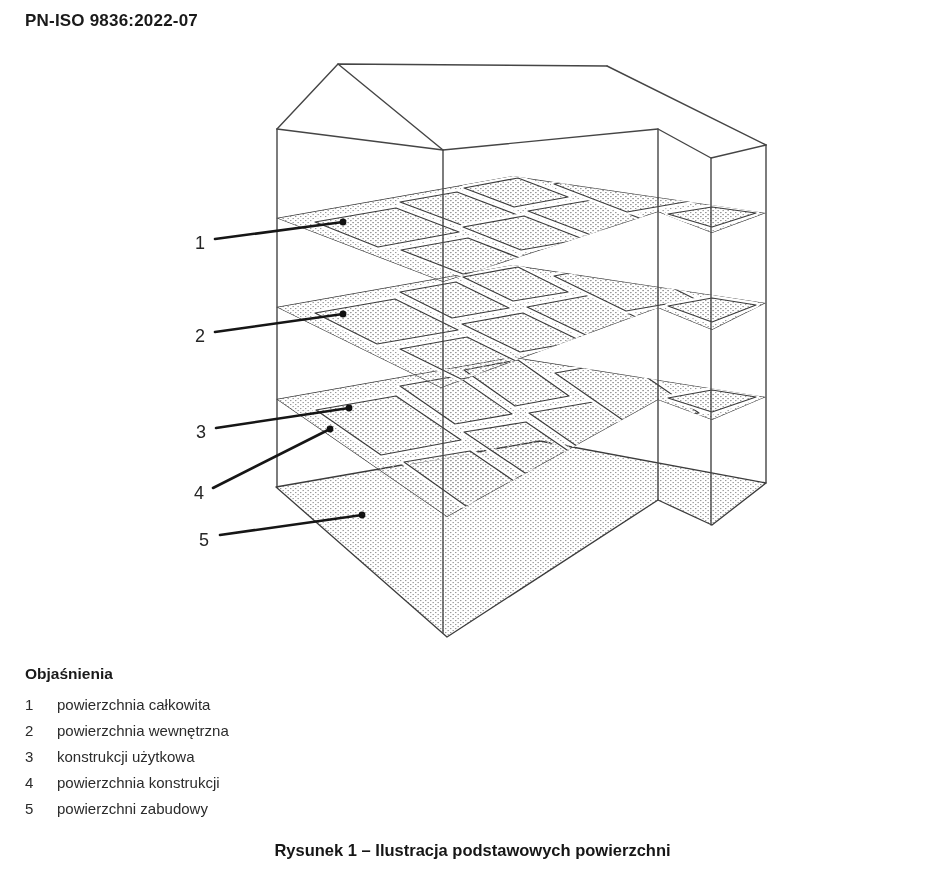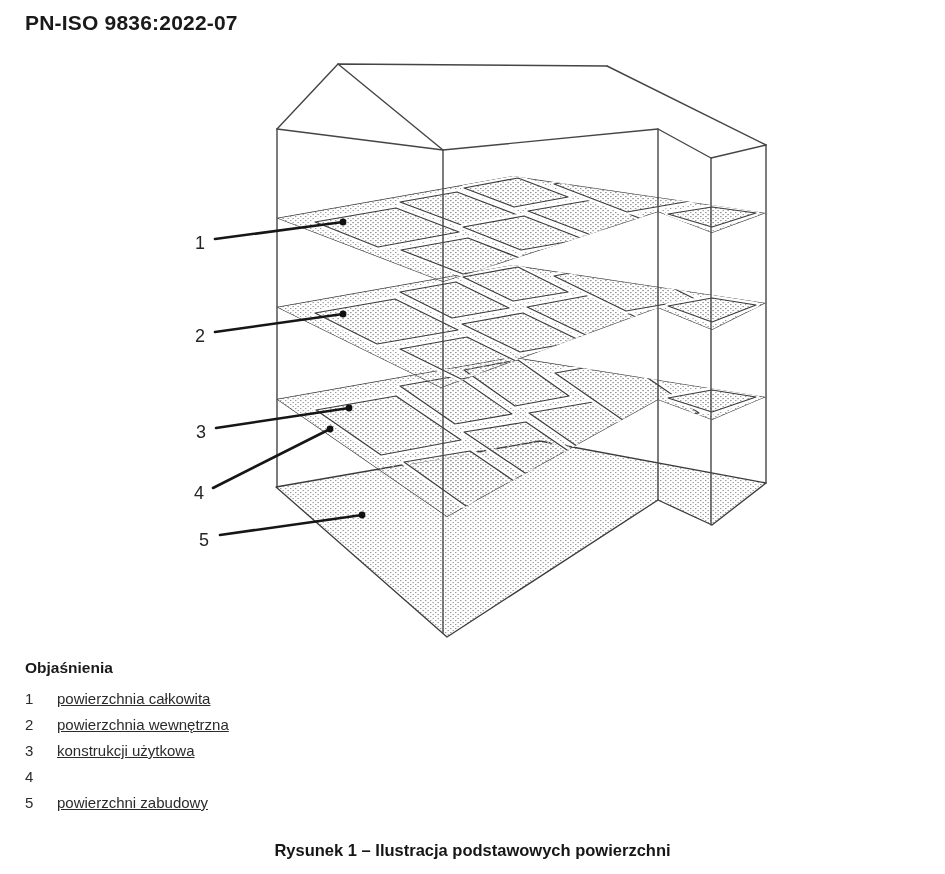--- a/index.html
+++ b/index.html
@@ -1,40 +1,40 @@
 <!DOCTYPE html>
 <html><head>
 <meta charset="utf-8">
 <style>
   html,body{margin:0;padding:0;background:#ffffff;}
   .page{
     position:relative;width:945px;height:874px;background:#ffffff;overflow:hidden;
     font-family:"Liberation Sans",sans-serif;color:#1f1f1f;
   }
   .doc-header{
-    position:absolute;left:25px;top:11px;font-size:21px;font-weight:bold;
+    position:absolute;left:25px;top:11px;font-size:17px;font-weight:bold;
     letter-spacing:0.2px;color:#1a1a1a;
   }
   .figure-wrap{position:absolute;left:0;top:0;width:945px;height:660px;}
   .figure-wrap svg{display:block;}
   
   .wire{fill:none;stroke:#454545;stroke-width:1.4;stroke-linejoin:round;stroke-linecap:round;}
   .slab-outline{fill:url(#dots);stroke:#3c3c3c;stroke-width:1.3;stroke-linejoin:round;}
   .ground{fill:url(#dots);stroke:#3c3c3c;stroke-width:1.3;stroke-linejoin:round;}
   .halo{fill:none;stroke:#ffffff;stroke-width:6;stroke-linejoin:round;}
   .room{fill:url(#dots);stroke:#3c3c3c;stroke-width:1.2;stroke-linejoin:round;}
   .leader{stroke:#161616;stroke-width:2.6;stroke-linecap:round;fill:none;}
   .leader-dot{fill:#111111;stroke:none;}
   .callout-num{font-family:"Liberation Sans",sans-serif;font-size:18px;fill:#262626;}
   
   .legend{position:absolute;left:25px;top:659px;}
-  .legend-title{font-size:15.5px;font-weight:bold;color:#1a1a1a;margin:0 0 9px 0;}
+  .legend-title{font-size:15.5px;font-weight:bold;color:#1a1a1a;margin:6px 0 9px 0;}
   .legend-row{display:flex;font-size:15px;color:#2b2b2b;line-height:26px;}
   .legend-num{width:32px;flex:0 0 32px;}
-  .legend-label{flex:1;text-decoration:underline;}
+  .legend-label{flex:1;}
   .caption{
     position:absolute;left:0;top:841px;width:945px;text-align:center;
     font-size:16.5px;font-weight:bold;color:#161616;
   }
 </style>
 </head>
 <body>
 
 <div class="page">
 
@@ -175,20 +175,21 @@
     <div class="legend-row">
       <span class="legend-num">2</span>
       <span class="legend-label">powierzchnia wewnętrzna</span>
     </div>
     <div class="legend-row">
       <span class="legend-num">3</span>
       <span class="legend-label">konstrukcji użytkowa</span>
     </div>
     <div class="legend-row">
       <span class="legend-num">4</span>
+      <span class="legend-label">powierzchnia konstrukcji</span>
     </div>
     <div class="legend-row">
       <span class="legend-num">5</span>
       <span class="legend-label">powierzchni zabudowy</span>
     </div>
   </div>
 
   <div class="caption">Rysunek 1 – Ilustracja podstawowych powierzchni</div>
 
 </div>

